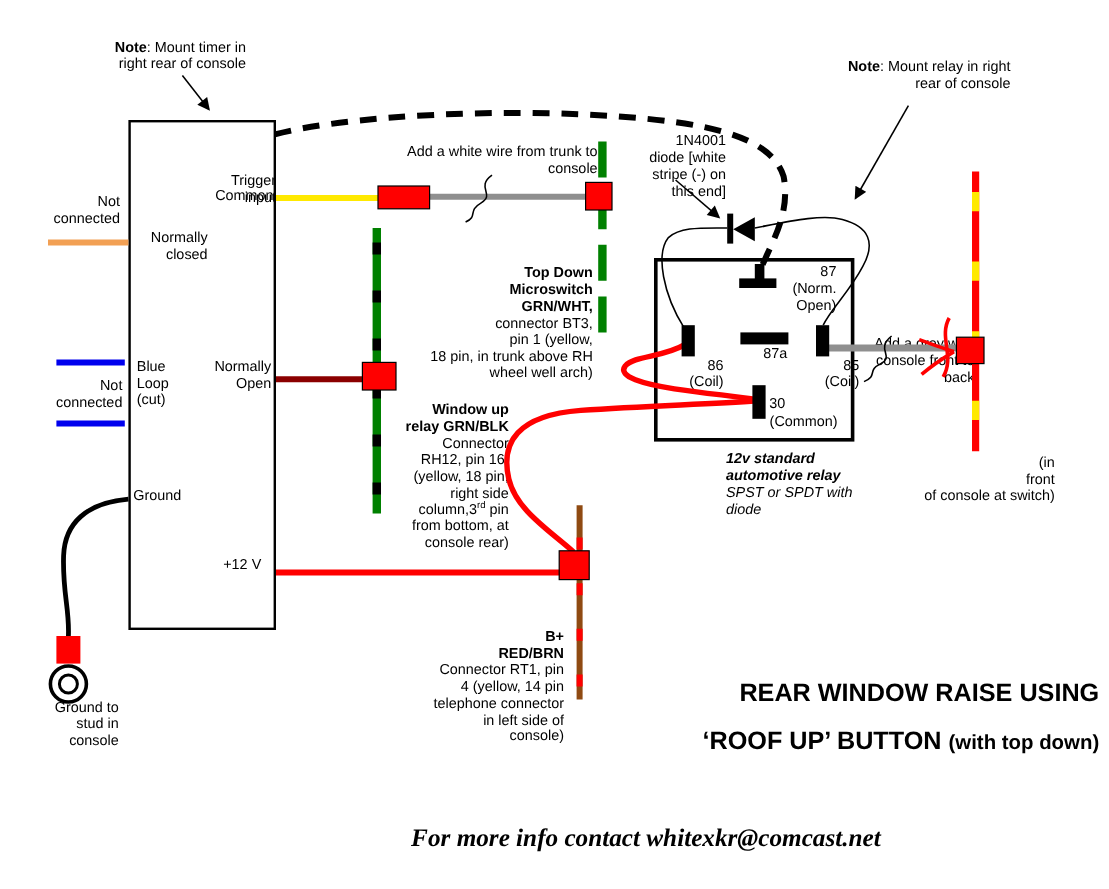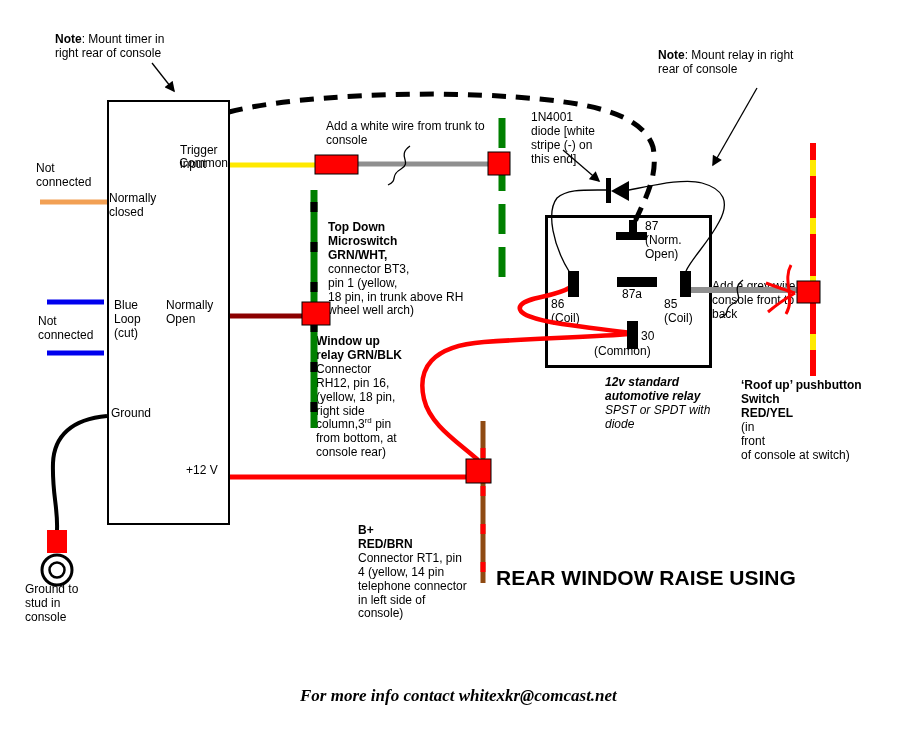--- a/index.html
+++ b/index.html
@@ -1,28 +1,28 @@
 <!DOCTYPE html>
 <html style="--red: #FF0000; --dark-red: #8B0000; --brown: #8F4A12; --orange: #F2A054; --yellow: #FFE900; --blue: #0000EE; --green: #008000; --grey: #8F8F8F; --black: #000000;"><head>
 <meta charset="utf-8">
 <style>
   html,body { margin:0; padding:0; background:#fff; font-family:"Liberation Sans", sans-serif; }
   .page { position:relative; width:924px; height:741px; background:#fff; overflow:hidden; }
   .t { position:absolute; white-space:pre-line; font-size:12px; line-height:1.16; color:#000; z-index:3; }
-  .c { text-align:left; }
+  .c { text-align:right; }
   .r { text-align:right; }
   .b { font-weight:bold; }
   .i { font-style:italic; }
   .bi { font-weight:bold; font-style:italic; }
   .box { position:absolute; box-sizing:border-box; border:2px solid #000; background:transparent; z-index:1; }
   sup { font-size:8px; line-height:0; }
   svg.layer { position:absolute; left:0; top:0; z-index:4; pointer-events:none; }
   .title-line { font-size:21px; font-weight:bold; line-height:1.24; }
   .title-small { font-size:17px; font-weight:bold; }
-  .footer { font-family:"Liberation Serif", serif; font-weight:bold; font-style:italic; font-size:17px; }
+  .footer { font-family:"Liberation Serif", serif; font-weight:bold; font-style:italic; font-size:21px; }
   
   .w-red    { stroke:var(--red); fill:none; }
   .w-dred   { stroke:var(--dark-red); fill:none; }
   .w-brown  { stroke:var(--brown); fill:none; }
   .w-orange { stroke:var(--orange); fill:none; }
   .w-yellow { stroke:var(--yellow); fill:none; }
   .w-blue   { stroke:var(--blue); fill:none; }
   .w-green  { stroke:var(--green); fill:none; }
   .w-grey   { stroke:var(--grey); fill:none; }
   .w-black  { stroke:var(--black); fill:none; }
@@ -106,29 +106,27 @@
 (Coil)</div>
   <div class="t c" style="left:664px; top:298px; width:52px;">85
 (Coil)</div>
   <div class="t" style="left:641px; top:330px;">30</div>
   <div class="t c" style="left:594px; top:345px; width:104px;">(Common)</div>
   <div class="t" style="left:605px; top:376px; width:118px;"><span class="bi">12v standard
 automotive relay
 </span><span class="i">SPST or SPDT with
 diode</span></div>
 
-  <div class="t c" style="left:741px; top:379px; width:138px;"><span class="b">‘Roof up’ pushbutton
-Switch
-RED/YEL
-</span><span>(in
+  <div class="t c" style="left:741px; top:379px; width:138px;"><span>(in
 front
 of console at switch)</span></div>
 
   <div class="t c" style="left:496px; top:551px; width:420px;">
     <span class="title-line" style="display:block;">REAR WINDOW RAISE USING</span>
+    <span class="title-line" style="display:block;"><span>‘ROOF UP’ BUTTON </span><span class="title-small">(with top down)</span></span>
   </div>
 
   <div class="t c footer" style="left:300px; top:686px; width:434px;">For more info contact whitexkr@comcast.net</div>
 
   <svg class="layer" width="924" height="741" viewBox="0 0 924 741">
     <defs>
       <marker id="ah" viewBox="0 0 10 10" refX="8.5" refY="5" markerWidth="9" markerHeight="8" orient="auto-start-reverse">
         <path d="M0,0 L10,5 L0,10 z" fill="#000"></path>
       </marker>
     </defs>

